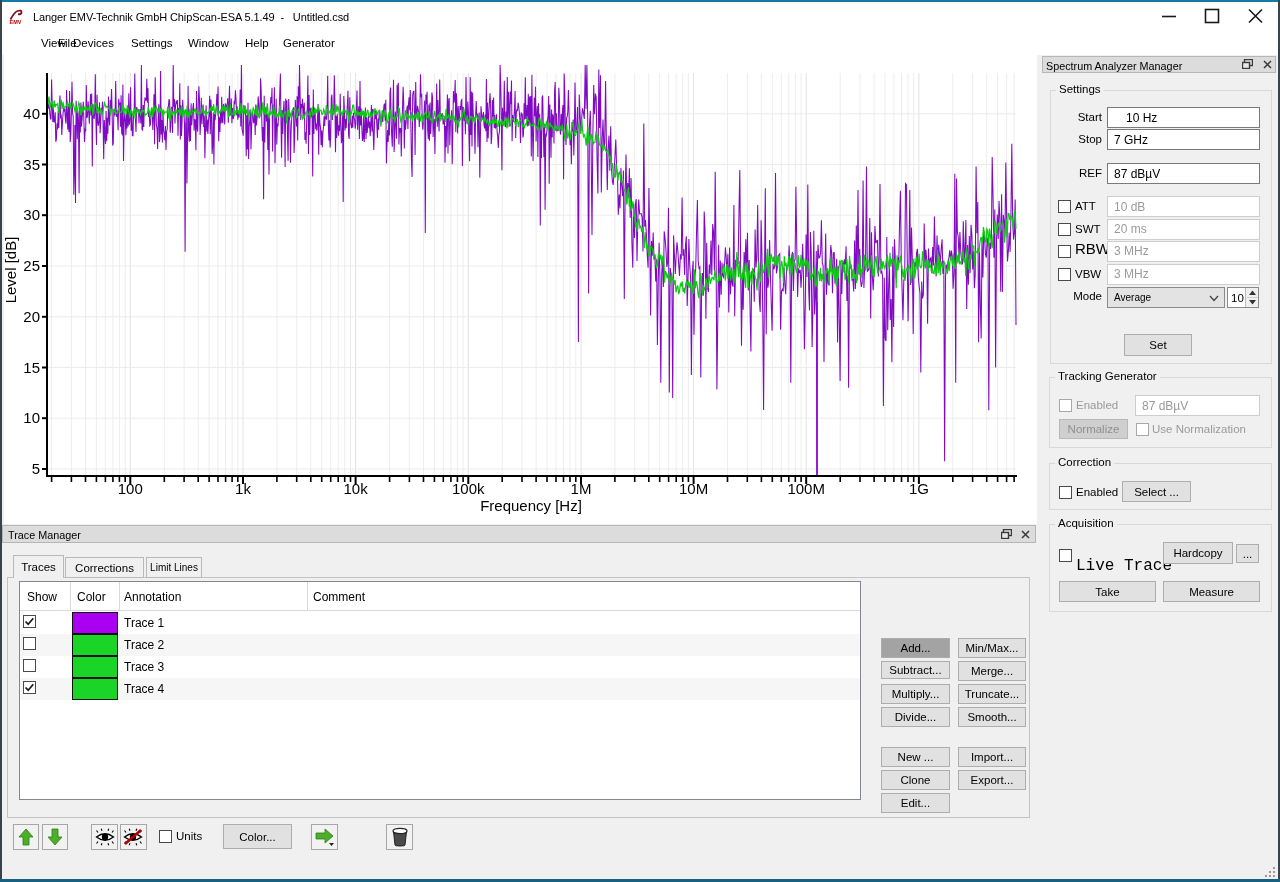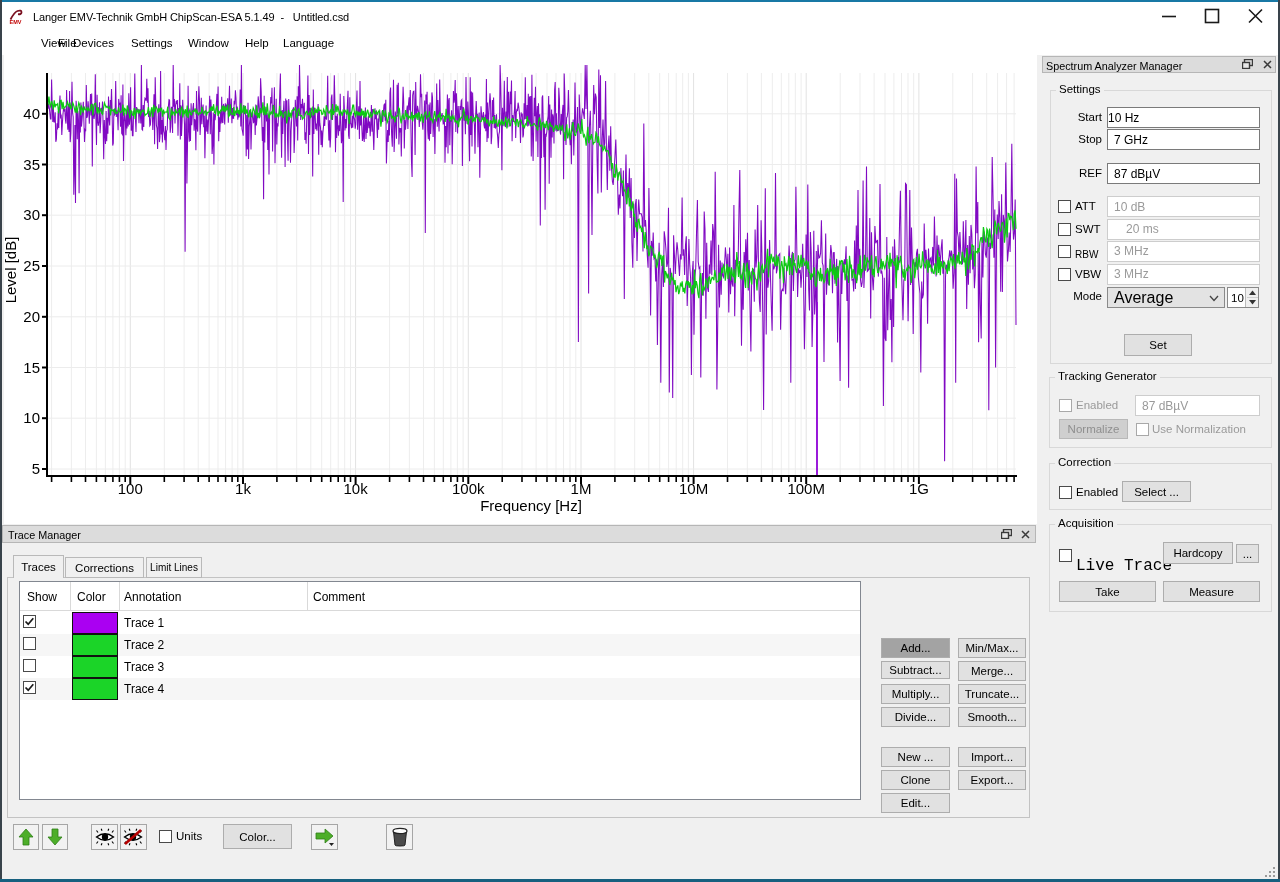--- a/index.html
+++ b/index.html
@@ -15,21 +15,21 @@
     <rect x="50.5" y="9.5" width="13" height="13" fill="none" stroke="#1a1a1a" stroke-width="1.6"></rect>
     <path d="M94 9.5 L107 22.5 M107 9.5 L94 22.5" stroke="#1a1a1a" stroke-width="1.6"></path>
   </svg>
 <div style="position:absolute;left:2px;top:32px;width:1276px;height:23px;background:#fff"></div>
 <span style="position:absolute;left:10px;top:37px;font-size:11.5px;color:#000;white-space:nowrap;margin-left:48px;">File</span>
 <span style="position:absolute;left:41px;top:37px;font-size:11.5px;color:#000;white-space:nowrap;">View</span>
 <span style="position:absolute;left:73px;top:37px;font-size:11.5px;color:#000;white-space:nowrap;">Devices</span>
 <span style="position:absolute;left:131px;top:37px;font-size:11.5px;color:#000;white-space:nowrap;">Settings</span>
 <span style="position:absolute;left:188px;top:37px;font-size:11.5px;color:#000;white-space:nowrap;">Window</span>
 <span style="position:absolute;left:245px;top:37px;font-size:11.5px;color:#000;white-space:nowrap;">Help</span>
-<span style="position:absolute;left:283px;top:37px;font-size:11.5px;color:#000;white-space:nowrap;">Language</span>
+<span style="position:absolute;left:283px;top:37px;font-size:11.5px;color:#000;white-space:nowrap;">Generator</span>
 <div style="position:absolute;left:4px;top:55px;width:1033px;height:469px;background:#fff"></div>
 <svg style="position:absolute;left:0;top:0" width="1280" height="882" viewBox="0 0 1280 882">
     <line x1="51.6" y1="73" x2="51.6" y2="475" stroke="#ededed" stroke-width="1"></line>
     <line x1="71.4" y1="73" x2="71.4" y2="475" stroke="#ededed" stroke-width="1"></line>
     <line x1="85.5" y1="73" x2="85.5" y2="475" stroke="#ededed" stroke-width="1"></line>
     <line x1="96.4" y1="73" x2="96.4" y2="475" stroke="#ededed" stroke-width="1"></line>
     <line x1="105.4" y1="73" x2="105.4" y2="475" stroke="#ededed" stroke-width="1"></line>
     <line x1="112.9" y1="73" x2="112.9" y2="475" stroke="#ededed" stroke-width="1"></line>
     <line x1="119.4" y1="73" x2="119.4" y2="475" stroke="#ededed" stroke-width="1"></line>
     <line x1="125.2" y1="73" x2="125.2" y2="475" stroke="#ededed" stroke-width="1"></line>
@@ -227,39 +227,39 @@
 <svg style="position:absolute;left:1242px;top:59px" width="11" height="10" viewBox="0 0 11 10">
     <rect x="2.5" y="0.5" width="8" height="6" fill="none" stroke="#3a3a3a" stroke-width="1.4"></rect>
     <rect x="0.5" y="3.5" width="7" height="6" fill="#e8e8e8" stroke="#3a3a3a" stroke-width="1.4"></rect>
   </svg>
 <svg style="position:absolute;left:1263px;top:60px" width="9" height="9" viewBox="0 0 9 9">
     <path d="M1 1 L8 8 M8 1 L1 8" stroke="#3a3a3a" stroke-width="1.5"></path>
   </svg>
 <div style="position:absolute;left:1050px;top:90px;width:222px;height:274px;border:1px solid #d8d8d8;box-sizing:border-box"></div>
 <span style="position:absolute;left:1056px;top:83px;background:#f0f0f0;padding:0 3px;font-size:11.5px;color:#000">Settings</span>
 <span style="position:absolute;left:1042px;top:111px;width:60px;text-align:right;font-size:11.5px">Start</span>
-<div style="position:absolute;left:1107px;top:107px;width:153px;height:21px;background:#fff;border:1px solid #7a7a7a;box-sizing:border-box;display:flex;align-items:center;padding-left:0;font-size:12px;color:#000">10 Hz</div>
+<div style="position:absolute;left:1107px;top:107px;width:153px;height:21px;background:#fff;border:1px solid #7a7a7a;box-sizing:border-box;display:flex;align-items:center;padding-left:18px;font-size:12px;color:#000">10 Hz</div>
 <span style="position:absolute;left:1042px;top:133px;width:60px;text-align:right;font-size:11.5px">Stop</span>
 <div style="position:absolute;left:1107px;top:129px;width:153px;height:21px;background:#fff;border:1px solid #7a7a7a;box-sizing:border-box;display:flex;align-items:center;padding-left:6px;font-size:12px;color:#000">7 GHz</div>
 <span style="position:absolute;left:1042px;top:167px;width:60px;text-align:right;font-size:11.5px">REF</span>
 <div style="position:absolute;left:1107px;top:163px;width:153px;height:21px;background:#fff;border:1px solid #7a7a7a;box-sizing:border-box;display:flex;align-items:center;padding-left:6px;font-size:12px;color:#000">87 dBµV</div>
 <div style="position:absolute;left:1058px;top:200px;width:13px;height:13px;background:#fff;border:1px solid #4a4a4a;box-sizing:border-box;display:flex;align-items:center;justify-content:center"></div>
 <span style="position:absolute;left:1075px;top:200px;font-size:11.5px;color:#000;white-space:nowrap;">ATT</span>
 <div style="position:absolute;left:1107px;top:196px;width:153px;height:21px;background:#fff;border:1px solid #cdcdcd;box-sizing:border-box;display:flex;align-items:center;padding-left:6px;font-size:12px;color:#9a9a9a">10 dB</div>
 <div style="position:absolute;left:1058px;top:222.5px;width:13px;height:13px;background:#fff;border:1px solid #4a4a4a;box-sizing:border-box;display:flex;align-items:center;justify-content:center"></div>
 <span style="position:absolute;left:1075px;top:222.5px;font-size:11.5px;color:#000;white-space:nowrap;">SWT</span>
-<div style="position:absolute;left:1107px;top:218.5px;width:153px;height:21px;background:#fff;border:1px solid #cdcdcd;box-sizing:border-box;display:flex;align-items:center;padding-left:18px;font-size:12px;color:#9a9a9a">20 ms</div>
+<div style="position:absolute;left:1107px;top:218.5px;width:153px;height:21px;background:#fff;border:1px solid #cdcdcd;box-sizing:border-box;display:flex;align-items:center;padding-left:6px;font-size:12px;color:#9a9a9a">20 ms</div>
 <div style="position:absolute;left:1058px;top:244.5px;width:13px;height:13px;background:#fff;border:1px solid #4a4a4a;box-sizing:border-box;display:flex;align-items:center;justify-content:center"></div>
-<span style="position:absolute;left:1075px;top:249px;font-size:10px;color:#000;white-space:nowrap;">RBW</span>
+<span style="position:absolute;left:1075px;top:240px;font-size:15px;color:#000;white-space:nowrap;">RBW</span>
 <div style="position:absolute;left:1107px;top:240.5px;width:153px;height:21px;background:#fff;border:1px solid #cdcdcd;box-sizing:border-box;display:flex;align-items:center;padding-left:6px;font-size:12px;color:#9a9a9a">3 MHz</div>
 <div style="position:absolute;left:1058px;top:267.5px;width:13px;height:13px;background:#fff;border:1px solid #4a4a4a;box-sizing:border-box;display:flex;align-items:center;justify-content:center"></div>
 <span style="position:absolute;left:1075px;top:267.5px;font-size:11.5px;color:#000;white-space:nowrap;">VBW</span>
 <div style="position:absolute;left:1107px;top:263.5px;width:153px;height:21px;background:#fff;border:1px solid #cdcdcd;box-sizing:border-box;display:flex;align-items:center;padding-left:6px;font-size:12px;color:#9a9a9a">3 MHz</div>
 <span style="position:absolute;left:1042px;top:290px;width:60px;text-align:right;font-size:11.5px">Mode</span>
-<div style="position:absolute;left:1107px;top:287px;width:118px;height:21px;background:#e3e3e3;border:1px solid #8a8a8a;display:flex;align-items:center;padding-left:6px;font-size:16px">Average<svg style="position:absolute;right:5px;top:7px" width="10" height="7" viewBox="0 0 10 7">
+<div style="position:absolute;left:1107px;top:287px;width:118px;height:21px;background:#e3e3e3;border:1px solid #8a8a8a;display:flex;align-items:center;padding-left:6px;font-size:10px">Average<svg style="position:absolute;right:5px;top:7px" width="10" height="7" viewBox="0 0 10 7">
       <path d="M1 1 L5 5.5 L9 1" fill="none" stroke="#444" stroke-width="1.3"></path>
     </svg></div>
 <div style="position:absolute;left:1227px;top:287px;width:32px;height:21px;background:#fff;border:1px solid #8a8a8a;font-size:11.5px;display:flex;align-items:center;padding-left:3px">10</div>
 <div style="position:absolute;left:1245px;top:288px;width:13px;height:19px;background:#f0f0f0;border-left:1px solid #bbb"><svg width="13" height="19" viewBox="0 0 13 19">
       <path d="M6.5 2.5 L10 7 H3 Z" fill="#333"></path>
       <path d="M6.5 16.5 L3 12 H10 Z" fill="#333"></path>
       <line x1="1" y1="9.5" x2="12" y2="9.5" stroke="#cfcfcf"></line>
     </svg></div>
 <div class="btn" style="left:1124px;top:334px;width:68px;height:22px;background:#e1e1e1;border:1px solid #adadad;color:#000;font-size:11.5px">Set</div>
 <div style="position:absolute;left:1049px;top:377px;width:223px;height:71px;border:1px solid #d8d8d8;box-sizing:border-box"></div>

